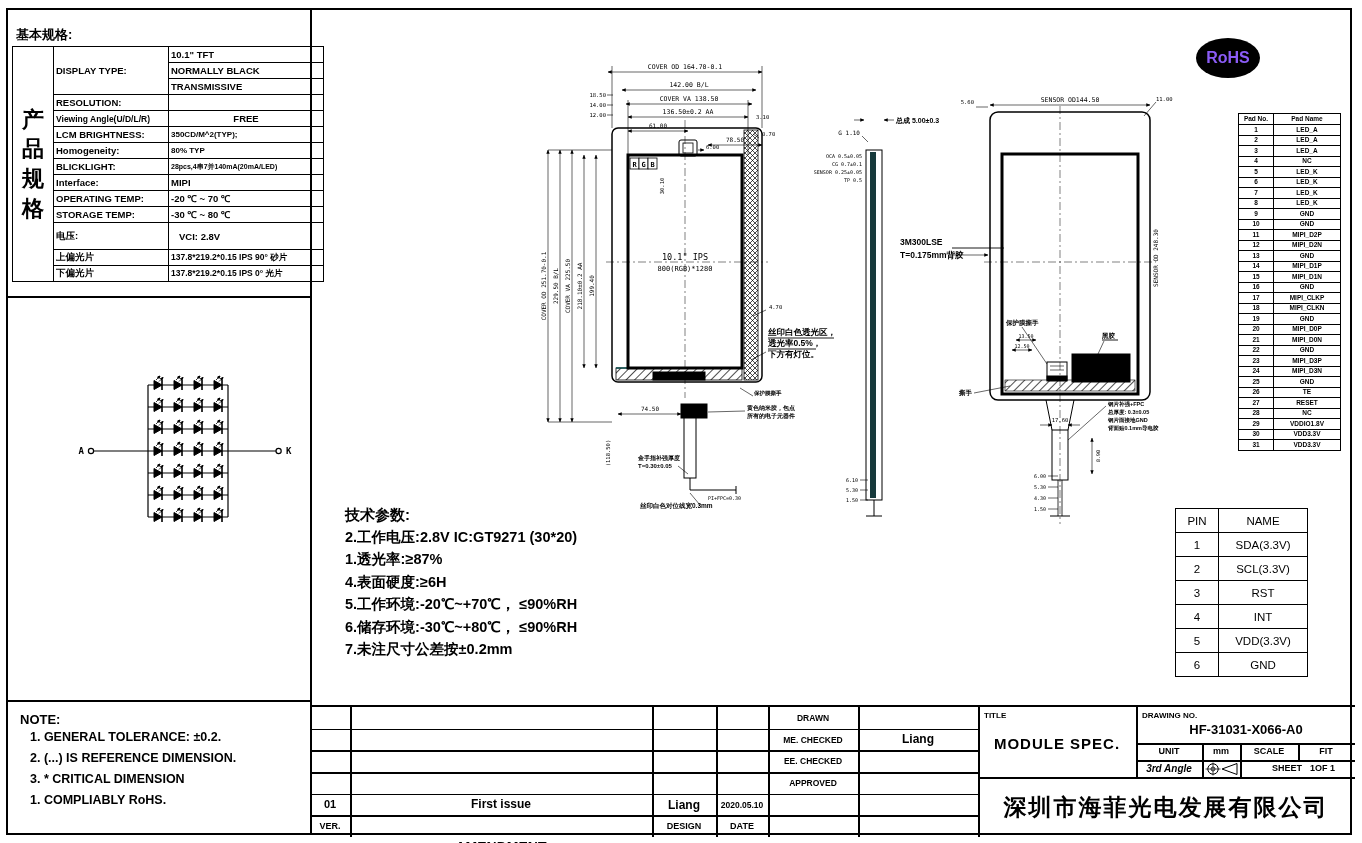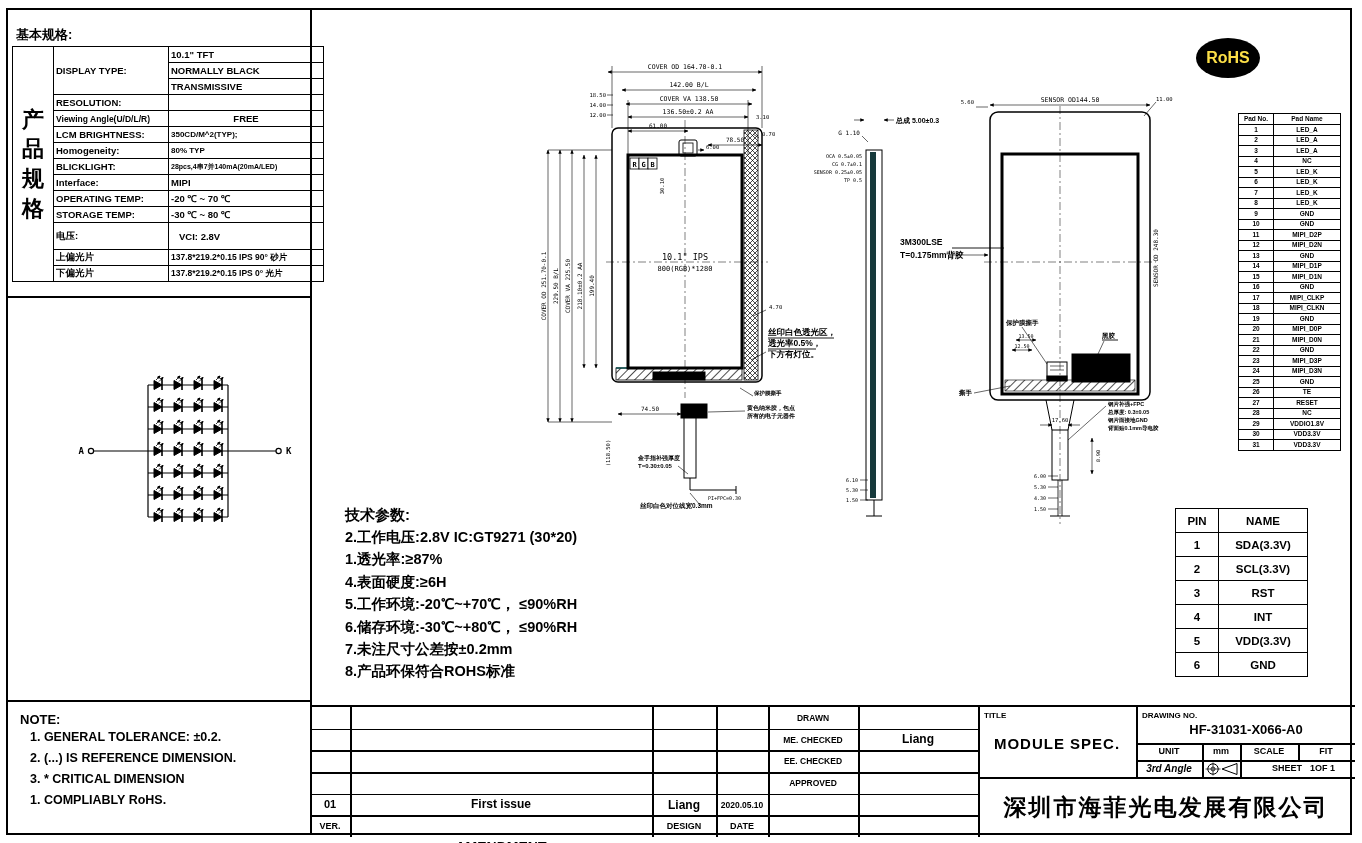--- a/index.html
+++ b/index.html
@@ -20,25 +20,25 @@
   .spec td.sm{font-size:8px;}
   .spec td.tall{height:26px;}
   
   .pad{border-collapse:collapse;table-layout:fixed;}
   .pad th,.pad td{border:1px solid #000;font-size:6.5px;font-weight:bold;height:9.5px;padding:0 1px;text-align:center;line-height:1;}
   .pad th{height:10px;}
   .pad td:first-child{width:32px;}
   .pad td:last-child,.pad th:last-child{width:64px;}
   
   .pin{border-collapse:collapse;table-layout:fixed;}
-  .pin th,.pin td{border:1.8px solid #000;font-size:11.5px;font-weight:bold;height:23px;padding:0 2px;text-align:center;}
+  .pin th,.pin td{border:1.8px solid #000;font-size:11.5px;font-weight:normal;height:23px;padding:0 2px;text-align:center;}
   .pin td:first-child,.pin th:first-child{width:38px;}
   .pin td:last-child,.pin th:last-child{width:84px;}
   .rohs{position:absolute;left:1196px;top:38px;width:64px;height:40px;background:#000;border-radius:50%;
-        color:#fde047;font-weight:bold;font-size:16px;display:flex;align-items:center;justify-content:center;}
+        color:#8b5cf6;font-weight:bold;font-size:16px;display:flex;align-items:center;justify-content:center;}
   .notes-title{font-size:13px;font-weight:bold;}
   .notes-item{font-size:12.5px;font-weight:bold;line-height:21px;margin-left:10px;}
   .tp-title{font-size:15px;font-weight:bold;line-height:23px;}
   .tp-item{font-size:14.5px;font-weight:bold;line-height:22.4px;}
   svg text{font-family:"DejaVu Sans Mono",monospace;fill:#000;}
   svg .cn{font-family:"Liberation Sans",sans-serif;font-weight:bold;}
   .bs{position:absolute;left:310px;top:705px;width:1045px;height:130px;border-top:2px solid #000;box-sizing:border-box;}
   .bs .t{font-weight:bold;}
 </style>
 </head>
@@ -180,21 +180,20 @@
 
   <div style="position:absolute;left:345px;top:503px;">
     <div class="tp-title">技术参数:</div>
     <div>
         <div class="tp-item">2.工作电压:2.8V  IC:GT9271 (30*20)</div>
         <div class="tp-item">1.透光率:≥87%</div>
         <div class="tp-item">4.表面硬度:≥6H</div>
         <div class="tp-item">5.工作环境:-20℃~+70℃， ≤90%RH</div>
         <div class="tp-item">6.储存环境:-30℃~+80℃， ≤90%RH</div>
         <div class="tp-item">7.未注尺寸公差按±0.2mm</div>
-        <div class="tp-item">8.产品环保符合ROHS标准</div>
       </div>
   </div>
 
   <svg style="position:absolute;left:310px;top:8px;" width="1045" height="697" viewBox="0 0 1045 697">
     <defs>
       <marker id="ar" viewBox="0 0 10 10" refX="9" refY="5" markerWidth="7" markerHeight="7" orient="auto-start-reverse">
         <path d="M0,1L10,5L0,9z" fill="#000"></path>
       </marker>
       <pattern id="hh" width="6" height="6" patternTransform="rotate(45)" patternUnits="userSpaceOnUse">
         <rect width="6" height="6" fill="#fff"></rect>

